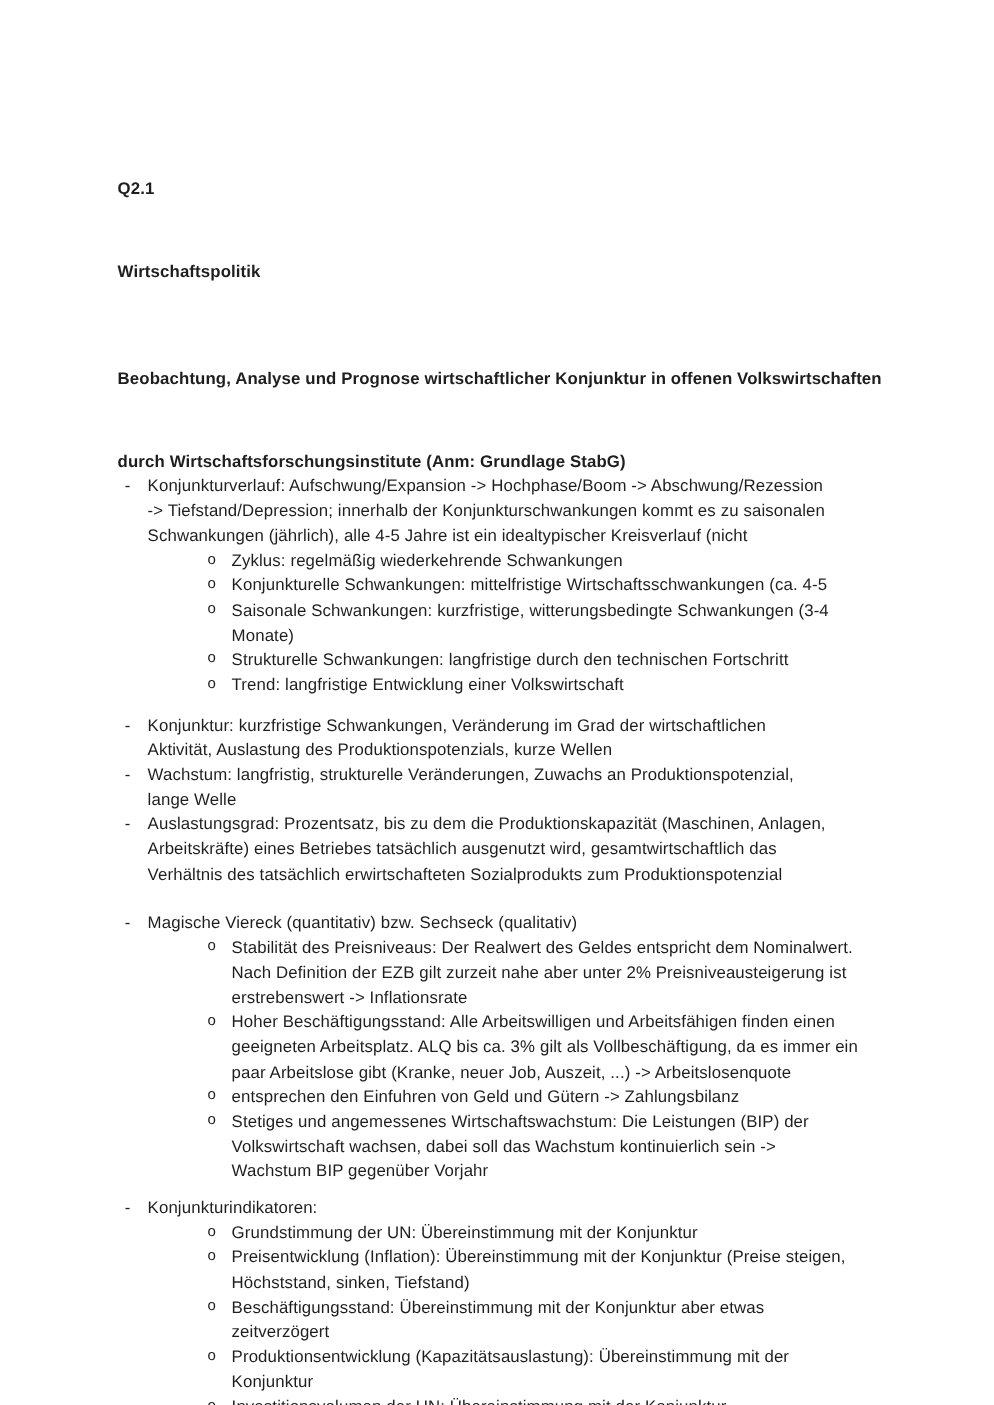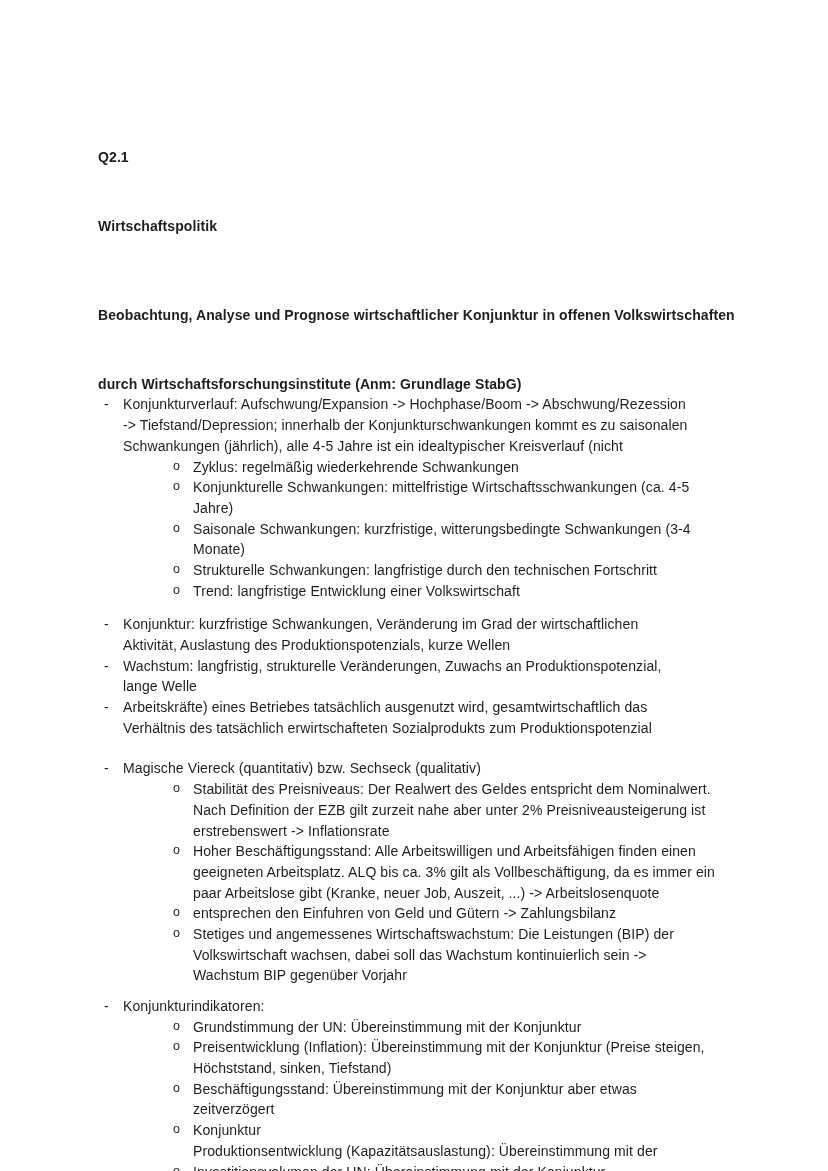--- a/index.html
+++ b/index.html
@@ -81,21 +81,20 @@
   </div>
 
   <div class="block li2">
     <span class="marker">o</span>
     <div class="line">Zyklus: regelmäßig wiederkehrende Schwankungen</div>
   </div>
 
   <div class="block li2">
     <span class="marker">o</span>
     <div class="line">Konjunkturelle Schwankungen: mittelfristige Wirtschaftsschwankungen (ca. 4-5</div>
-    <div class="line">Jahre)</div>
   </div>
 
   <div class="block li2">
     <span class="marker">o</span>
     <div class="line">Saisonale Schwankungen: kurzfristige, witterungsbedingte Schwankungen (3-4</div>
     <div class="line">Monate)</div>
   </div>
 
   <div class="block li2">
     <span class="marker">o</span>
@@ -116,20 +115,21 @@
   </div>
 
   <div class="block li1">
     <span class="marker">-</span>
     <div class="line">Wachstum: langfristig, strukturelle Veränderungen, Zuwachs an Produktionspotenzial,</div>
     <div class="line">lange Welle</div>
   </div>
 
   <div class="block li1">
     <span class="marker">-</span>
+    <div class="line">Auslastungsgrad: Prozentsatz, bis zu dem die Produktionskapazität (Maschinen, Anlagen,</div>
     <div class="line">Arbeitskräfte) eines Betriebes tatsächlich ausgenutzt wird, gesamtwirtschaftlich das</div>
     <div class="line">Verhältnis des tatsächlich erwirtschafteten Sozialprodukts zum Produktionspotenzial</div>
   </div>
 
   <div class="sp-20"></div>
 
   <div class="block li1">
     <span class="marker">-</span>
     <div class="line">Magische Viereck (quantitativ) bzw. Sechseck (qualitativ)</div>
   </div>
@@ -179,22 +179,22 @@
   </div>
 
   <div class="block li2">
     <span class="marker">o</span>
     <div class="line">Beschäftigungsstand: Übereinstimmung mit der Konjunktur aber etwas</div>
     <div class="line">zeitverzögert</div>
   </div>
 
   <div class="block li2">
     <span class="marker">o</span>
+    <div class="line">Produktionsentwicklung (Kapazitätsauslastung): Übereinstimmung mit der</div>
     <div class="line">Konjunktur</div>
-    <div class="line">Produktionsentwicklung (Kapazitätsauslastung): Übereinstimmung mit der</div>
   </div>
 
   <div class="block li2">
     <span class="marker">o</span>
     <div class="line">Investitionsvolumen der UN: Übereinstimmung mit der Konjunktur</div>
   </div>
 
 </div>
 
 </body></html>

